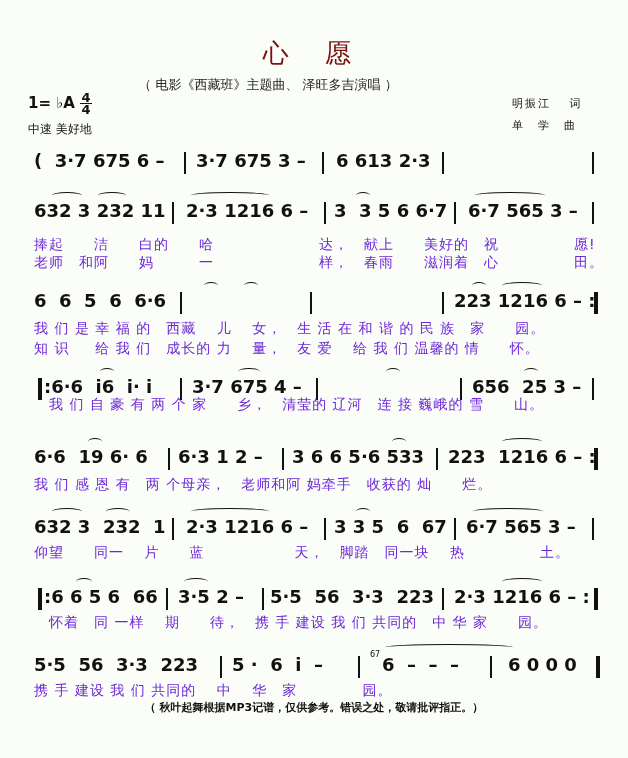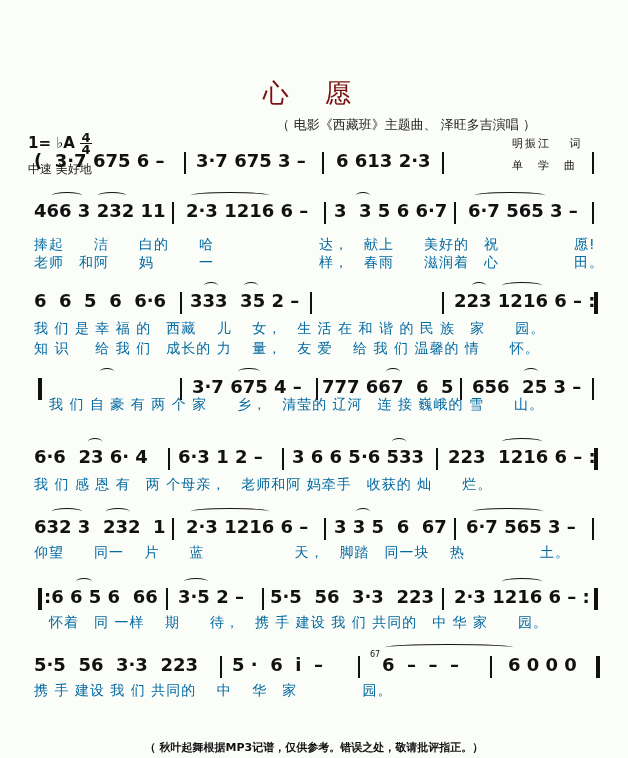--- a/index.html
+++ b/index.html
@@ -1,32 +1,32 @@
 <!DOCTYPE html>
 <html><head>
 <meta charset="utf-8">
 <style>
   html, body { margin:0; padding:0; }
   body {
     width:628px; height:758px; background:#fbfdf9; position:relative; overflow:hidden;
     font-family:"DejaVu Sans", sans-serif; color:#111;
   }
-  .abs { position:absolute; white-space:nowrap;margin-top:40px; }
+  .abs { position:absolute; white-space:nowrap; }
   .title { left:0; width:628px; top:36px; text-align:center; font-size:26px; color:#7a1010; letter-spacing:14px; }
-  .subtitle { left:0; width:536px; top:76px; text-align:right; font-size:13px; color:#222; }
+  .subtitle { left:0; width:536px; top:76px; text-align:center; font-size:13px; color:#222; }
   .key { left:28px; top:94px; font-size:15px; font-weight:bold; }
   .ts { left:80px; top:92px; font-size:13px; font-weight:bold; line-height:11px; text-align:center; width:12px; }
   .ts .bar { border-top:1.5px solid #111; }
   .tempo { left:28px; top:121px; font-size:12px; }
   .credit { left:512px; font-size:11px; letter-spacing:2px; }
   .row { position:absolute; left:0; width:628px; height:28px; }
   .notes { position:absolute; left:0; top:0; font-family:"DejaVu Sans", sans-serif; font-weight:bold; font-size:18px; white-space:pre; }
   .bar-v { position:absolute; top:2px; width:1.5px; height:22px; background:#111; }
   .bar-end { position:absolute; top:2px; width:4px; height:22px; background:#111; }
-  .lyric { position:absolute; font-size:14px; white-space:pre; letter-spacing:1px; color:#0369a1; }
+  .lyric { position:absolute; font-size:14px; white-space:pre; letter-spacing:1px; color:#6d28d9; }
   .slur { position:absolute; border-top:1px solid #111; border-radius:50% 50% 0 0; height:6px; }
   .footer { left:0; width:628px; top:700px; text-align:center; font-size:11px; font-weight:bold; }
   .grace { position:absolute; font-size:8px; font-weight:normal; }
 </style>
 </head>
 <body>
 
 <div class="abs title">心 愿</div>
 <div class="abs subtitle">（ 电影《西藏班》主题曲、 泽旺多吉演唱 ）</div>
 <div class="abs key">1= ♭A</div>
@@ -43,71 +43,70 @@
   <div class="notes" style="left:34px">(  3·7 675 6 –  </div>
   <div class="notes" style="left:196px">3·7 675 3 –</div>
   <div class="notes" style="left:336px">6 613 2·3</div>
   <div class="bar-v" style="left:184px"></div>
   <div class="bar-v" style="left:322px"></div>
   <div class="bar-v" style="left:442px"></div>
   <div class="bar-v" style="left:592px"></div>
 </div>
 
 <div class="row" style="top:200px">
-  <div class="notes" style="left:34px">466 3 232 11</div>
+  <div class="notes" style="left:34px">632 3 232 11</div>
   <div class="notes" style="left:186px">2·3 1216 6 –</div>
   <div class="notes" style="left:334px">3  3 5 6 6·7</div>
   <div class="notes" style="left:468px">6·7 565 3 –</div>
   <div class="bar-v" style="left:172px"></div>
   <div class="bar-v" style="left:324px"></div>
   <div class="bar-v" style="left:454px"></div>
   <div class="bar-v" style="left:592px"></div>
   <div class="slur" style="left:52px;top:-8px;width:30px"></div>
   <div class="slur" style="left:98px;top:-8px;width:28px"></div>
   <div class="slur" style="left:190px;top:-8px;width:80px"></div>
   <div class="slur" style="left:356px;top:-8px;width:14px"></div>
   <div class="slur" style="left:474px;top:-8px;width:72px"></div>
 </div>
 <div class="lyric" style="left:34px;top:236px">捧起　　洁　　白的　　哈　　　　　　　达，　献上　　美好的　祝　　　　　愿!</div>
 <div class="lyric" style="left:34px;top:254px">老师　和阿　　妈　　　一　　　　　　　样，　春雨　　滋润着　心　　　　　田。</div>
 
 <div class="row" style="top:290px">
   <div class="notes" style="left:34px">6  6  5  6  6·6</div>
-  <div class="notes" style="left:190px">333  35 2 –</div>
   <div class="notes" style="left:454px">223 1216 6 – :</div>
   <div class="bar-v" style="left:180px"></div>
   <div class="bar-v" style="left:310px"></div>
   <div class="bar-v" style="left:442px"></div>
   <div class="bar-end" style="left:594px"></div>
   <div class="slur" style="left:204px;top:-8px;width:14px"></div>
   <div class="slur" style="left:244px;top:-8px;width:14px"></div>
   <div class="slur" style="left:472px;top:-8px;width:14px"></div>
   <div class="slur" style="left:502px;top:-8px;width:40px"></div>
 </div>
 <div class="lyric" style="left:34px;top:320px">我 们 是 幸 福 的　西藏　 儿　 女，　生 活 在 和 谐 的 民 族　家　　园。</div>
 <div class="lyric" style="left:34px;top:340px">知 识　  给 我 们　成长的 力　 量，　友 爱　 给 我 们 温馨的 情　　怀。</div>
 
 <div class="row" style="top:376px">
   <div class="bar-end" style="left:38px"></div>
+  <div class="notes" style="left:44px">:6·6  i6  i· i</div>
   <div class="notes" style="left:192px">3·7 675 4 –</div>
-  <div class="notes" style="left:322px">777 667  6  5</div>
   <div class="notes" style="left:472px">656  25 3 –</div>
   <div class="bar-v" style="left:180px"></div>
   <div class="bar-v" style="left:316px"></div>
   <div class="bar-v" style="left:460px"></div>
   <div class="bar-v" style="left:592px"></div>
   <div class="slur" style="left:100px;top:-8px;width:14px"></div>
   <div class="slur" style="left:238px;top:-8px;width:22px"></div>
   <div class="slur" style="left:386px;top:-8px;width:14px"></div>
   <div class="slur" style="left:524px;top:-8px;width:14px"></div>
 </div>
 <div class="lyric" style="left:34px;top:396px">　我 们 自 豪 有 两 个 家　　乡，　清莹的 辽河　连 接 巍峨的 雪　　山。</div>
 
 <div class="row" style="top:446px">
-  <div class="notes" style="left:34px">6·6  23 6· 4</div>
+  <div class="notes" style="left:34px">6·6  19 6· 6</div>
   <div class="notes" style="left:178px">6·3 1 2 –</div>
   <div class="notes" style="left:292px">3 6 6 5·6 533</div>
   <div class="notes" style="left:448px">223  1216 6 – :</div>
   <div class="bar-v" style="left:168px"></div>
   <div class="bar-v" style="left:282px"></div>
   <div class="bar-v" style="left:436px"></div>
   <div class="bar-end" style="left:594px"></div>
   <div class="slur" style="left:88px;top:-8px;width:14px"></div>
   <div class="slur" style="left:392px;top:-8px;width:14px"></div>
   <div class="slur" style="left:502px;top:-8px;width:40px"></div>

